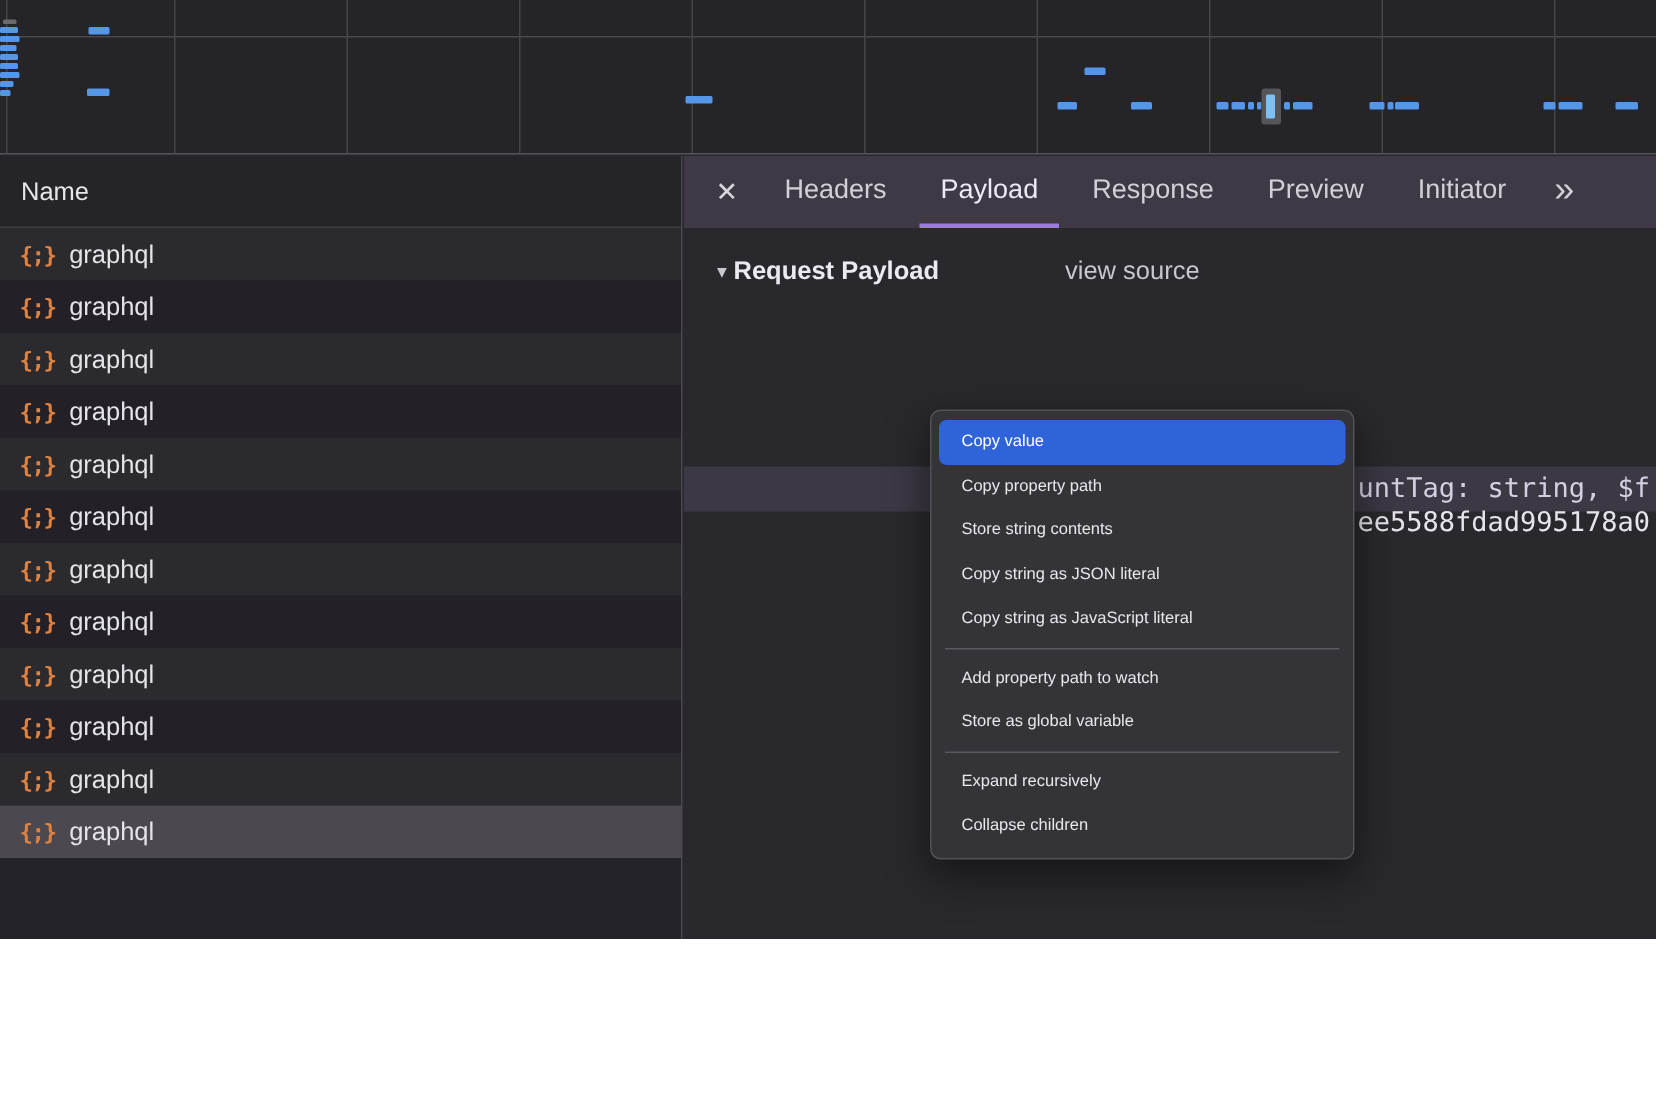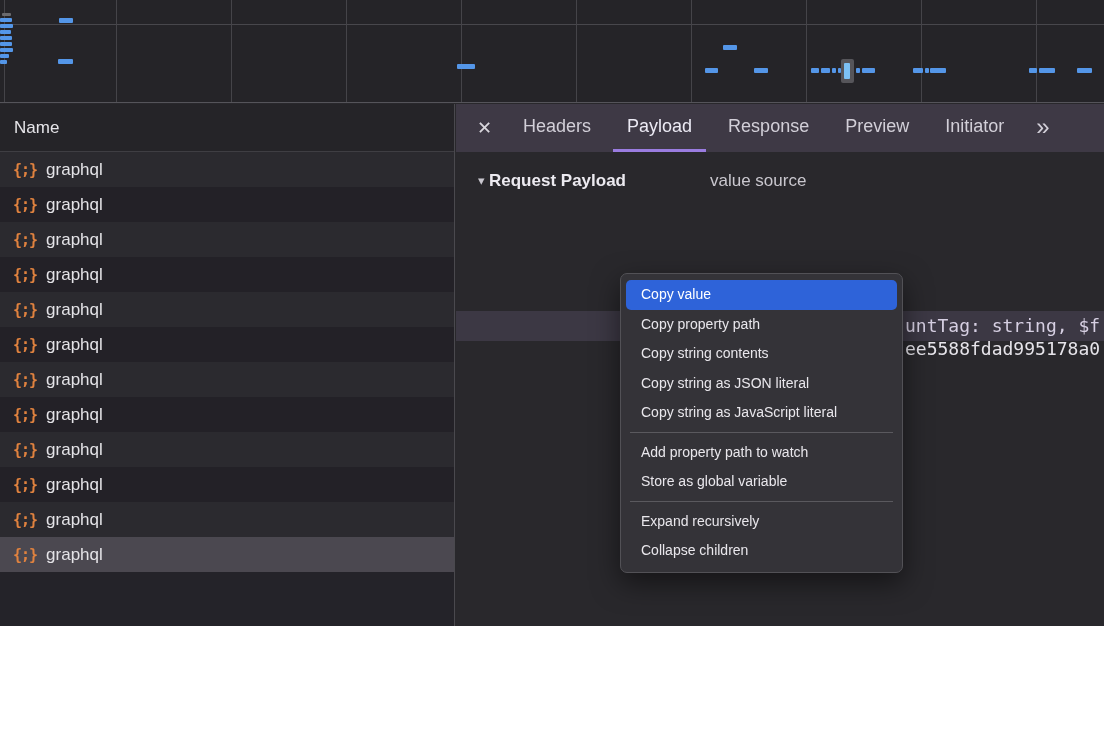--- a/index.html
+++ b/index.html
@@ -62,21 +62,21 @@
   .pale{color:#d6cfe2;}
   .palewhite{color:#e6e4ea;}
   .trow.hl{background:#3c3844;}
   .tail{position:absolute;left:449px;top:0;}
 
   
   .menu{position:absolute;left:164px;top:169px;width:283px;
         background:#343338;border:1px solid #525156;border-radius:7px;
         padding:6px 0 6px 0;box-shadow:0 10px 28px rgba(0,0,0,.5);z-index:20;}
   .menu-item{height:29.5px;line-height:29.5px;margin:0 5px;padding:0 15px;
-             border-radius:5px;font-size:14px;color:#e9e7ec;cursor:pointer;
+             border-radius:5px;font-size:11px;color:#e9e7ec;cursor:pointer;
              white-space:nowrap;}
   .menu-item.selected{background:var(--selection-blue);color:#ffffff;}
   .menu-sep{height:1px;background:#5a595e;margin:4.5px 9px;}
 
   .footer-rule{position:absolute;left:0;right:0;top:578px;height:1px;background:#55545a;}
 </style>
 </head>
 <body>
 
 <div class="app">
@@ -194,21 +194,21 @@
           <div class="tab">Preview</div>
           <div class="tab">Initiator</div>
         </div>
       <span class="more-tabs">»</span>
     </div>
 
     <div class="payload-body">
       <div class="section-row">
         <span style="position:absolute;left:22px;" class="tri">▾</span>
         <span style="position:absolute;left:33px;" class="section-title">Request Payload</span>
-        <span class="view-source">value source</span>
+        <span class="view-source">view source</span>
       </div>
 
       <div class="trow" style="top:98px;">
         
         
       </div>
 
       <div class="trow" style="top:129px;">
         
       </div>
@@ -221,21 +221,21 @@
       <div class="trow" style="top:182px;">
         
         
         <span class="tail palewhite">ee5588fdad995178a0</span>
       </div>
     </div>
 
     <div class="menu" id="ctx-menu">
         <div class="menu-item selected">Copy value</div>
         <div class="menu-item">Copy property path</div>
-        <div class="menu-item">Copy string contents</div>
+        <div class="menu-item">Store string contents</div>
         <div class="menu-item">Copy string as JSON literal</div>
         <div class="menu-item">Copy string as JavaScript literal</div>
         <div class="menu-sep"></div>
         <div class="menu-item">Add property path to watch</div>
         <div class="menu-item">Store as global variable</div>
         <div class="menu-sep"></div>
         <div class="menu-item">Expand recursively</div>
         <div class="menu-item">Collapse children</div>
       </div>
   </div>

